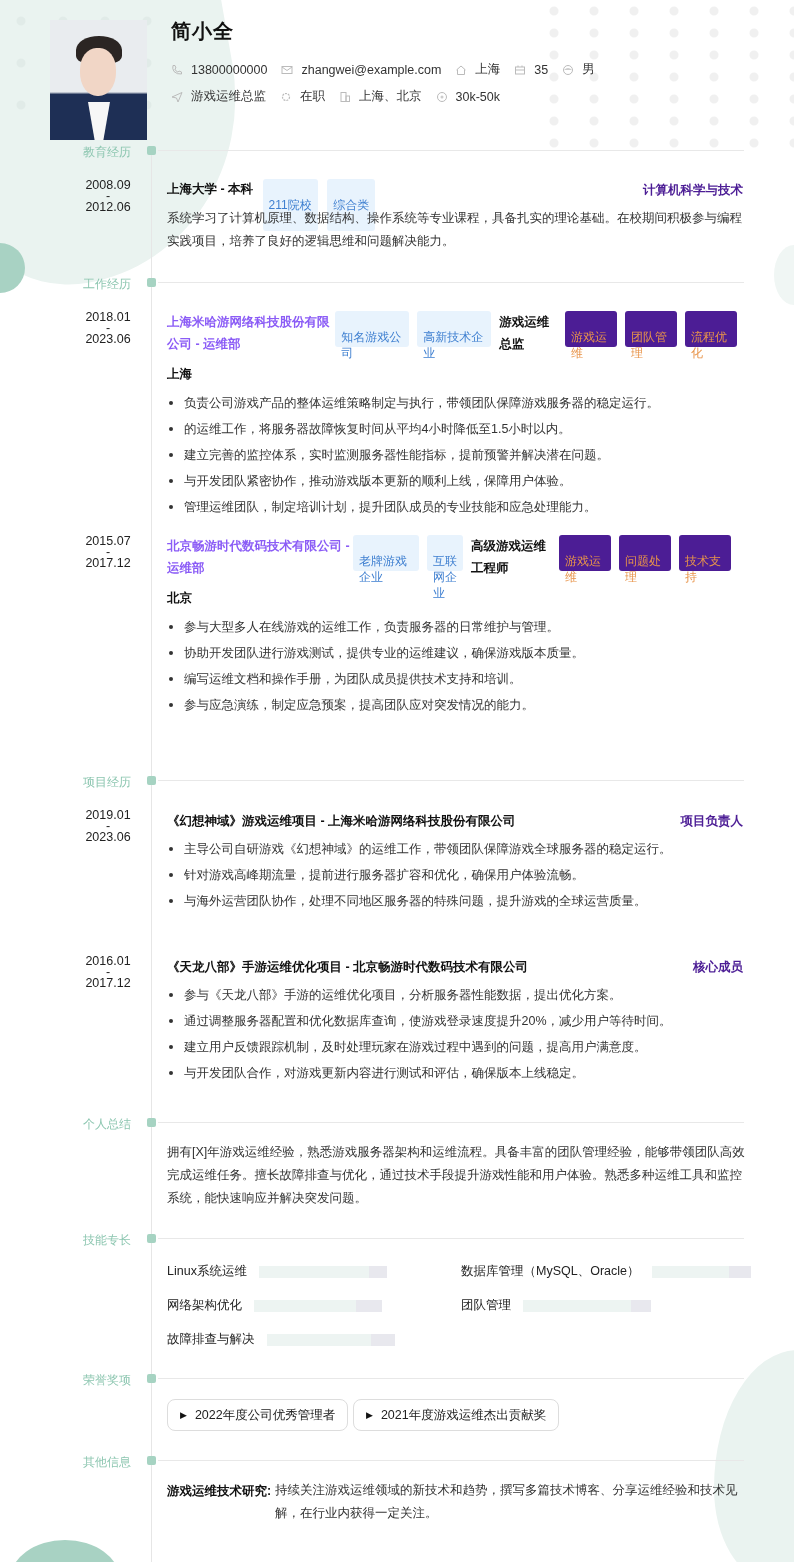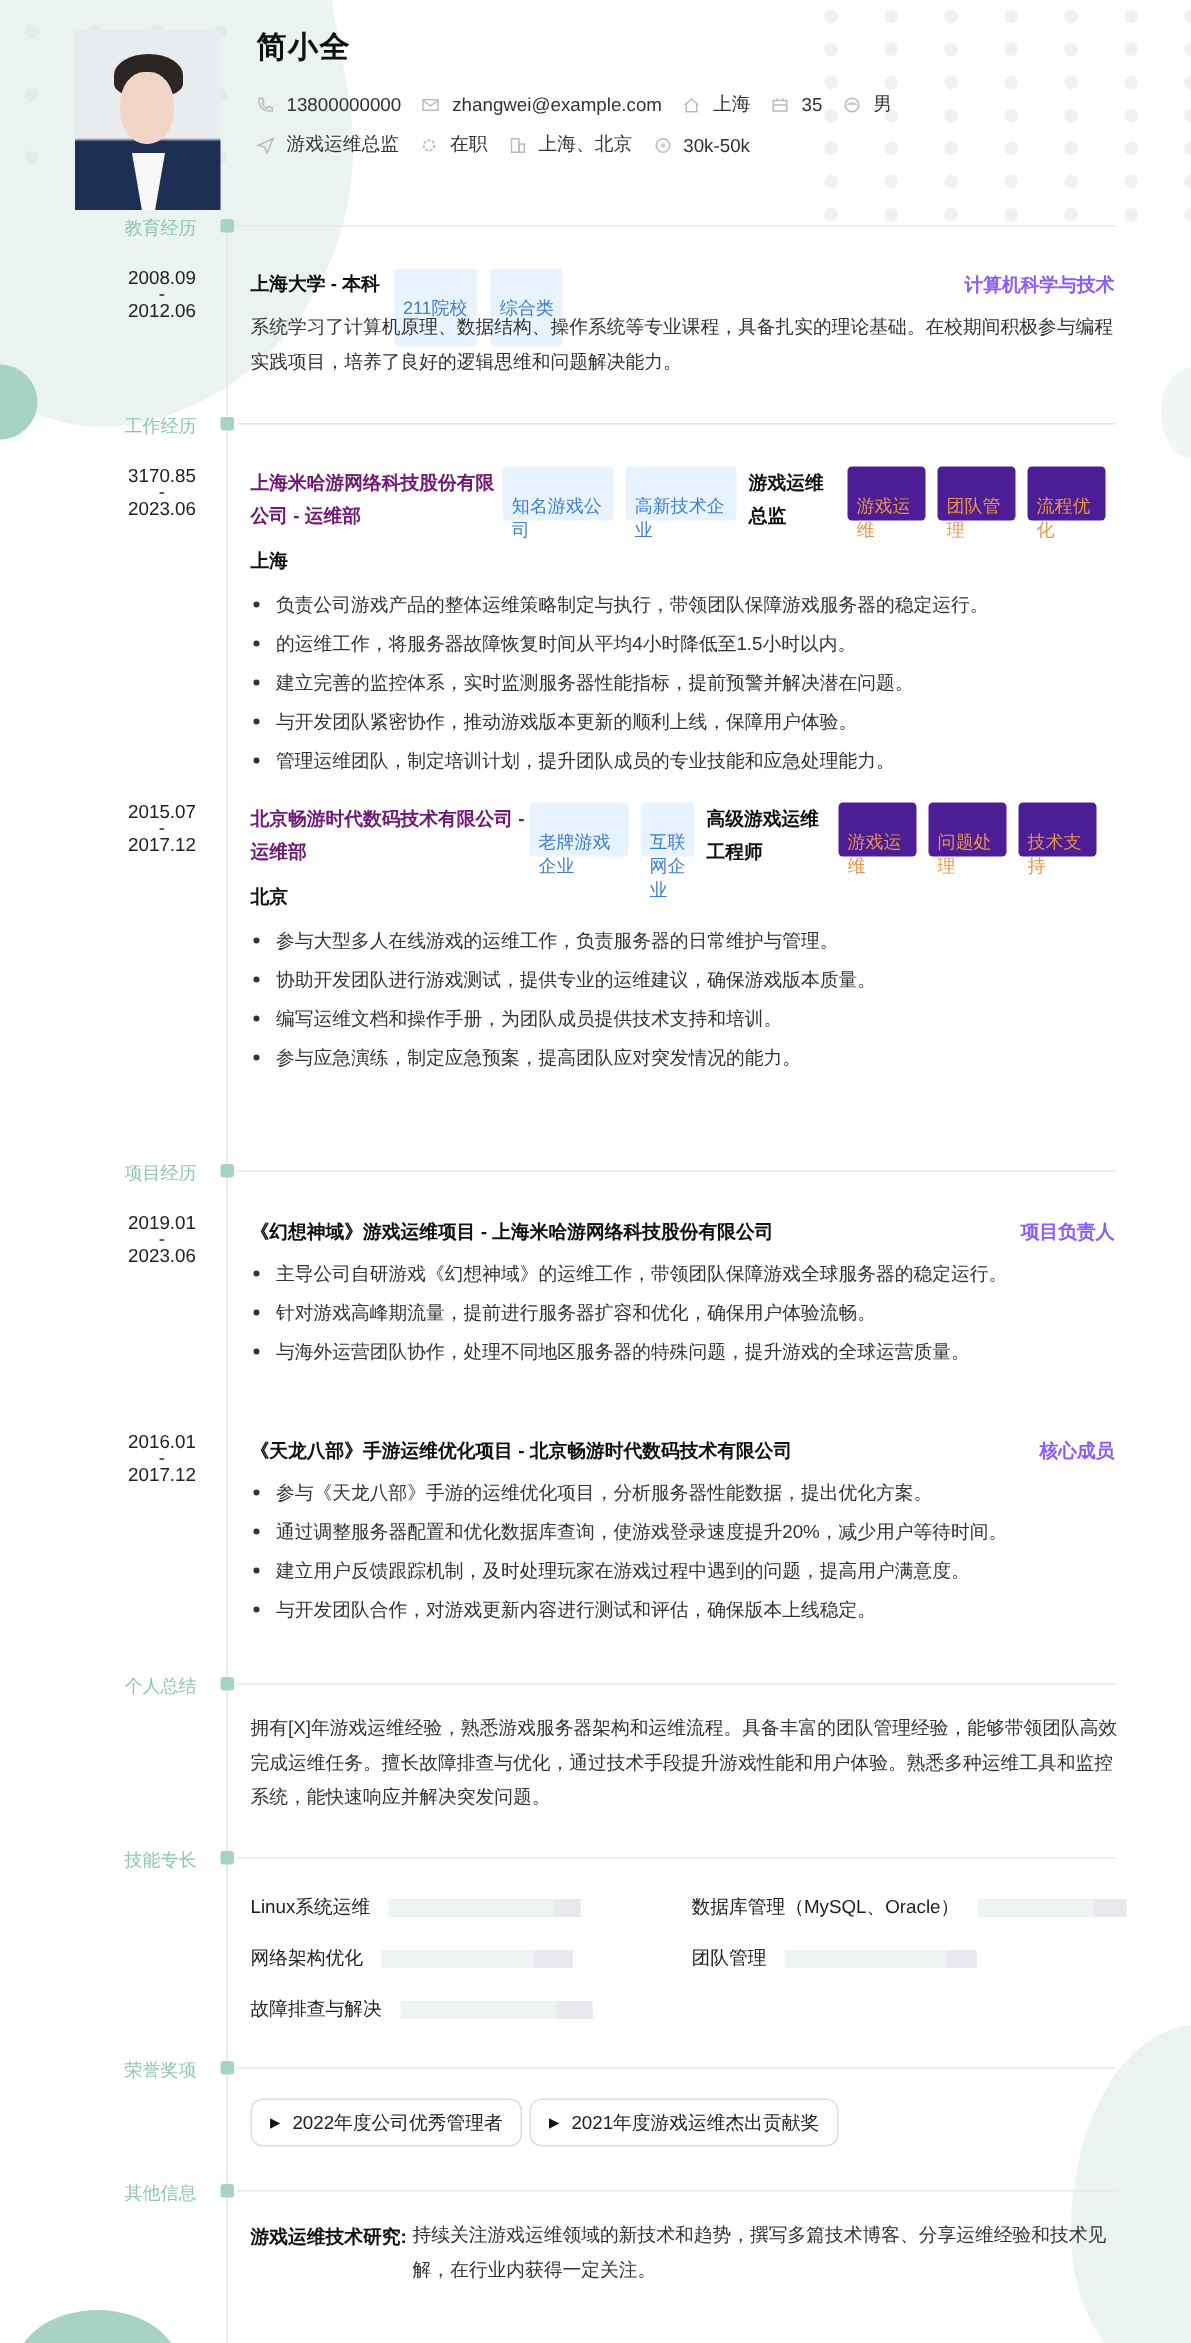--- a/index.html
+++ b/index.html
@@ -39,32 +39,32 @@
 
   .section-head { position: absolute; left: 0; width: 794px; height: 14px; }
   .section-label { position: absolute; left: 83px; top: 0; font-size: 12px; color: #8cc6b0; }
   .section-dot { position: absolute; left: 147px; top: 2px; width: 9px; height: 9px; border-radius: 2px; background: #a6d3c2; }
   .section-rule { position: absolute; left: 158px; right: 50px; top: 6px; height: 1px; background: #e8e8e8; }
 
   .date { position: absolute; left: 78px; width: 60px; text-align: center; font-size: 12.5px; line-height: 12px; color: #222; }
   .date span { display: block; }
 
   .entry-title { position: absolute; left: 167px; font-size: 12.5px; font-weight: bold; color: #111; }
-  .entry-right { position: absolute; right: 51px; font-size: 12.5px; font-weight: bold; color: #8b5cf6; }
+  .entry-right { position: absolute; right: 51px; font-size: 12.5px; font-weight: bold; color: #4c1d95; }
   .tag { display: inline-block; padding: 18px 6px; font-size: 12px; line-height: 16px; border-radius: 3px; vertical-align: top; }
   .tag.blue { background: #e8f3fd; color: #3e7fd0; }
   .tag.orange { background: #4c1d95; color: #e8944a; }
 
   .para { position: absolute; left: 167px; width: 578px; font-size: 12.5px; line-height: 23px; color: #333; }
   .bullets { position: absolute; left: 167px; width: 590px; list-style: none; }
   .bullets li { position: relative; padding-left: 17px; font-size: 12.5px; line-height: 26px; color: #333; }
   .bullets li::before { content: ""; position: absolute; left: 2px; top: 11px; width: 4px; height: 4px; border-radius: 50%; background: #333; }
 
   .work-head { position: absolute; left: 167px; width: 578px; display: flex; }
-  .work-company { width: 186px; font-size: 12.5px; font-weight: bold; line-height: 22px; color: #701a75; }
+  .work-company { width: 186px; font-size: 12.5px; font-weight: bold; line-height: 22px; color: #8b5cf6; }
   .work-tags { display: flex; gap: 0; }
   .work-tags .tag { width: 74px; margin-right: 8px; height: 32px; }
   .work-role { width: 64px; font-size: 12.5px; font-weight: bold; line-height: 22px; color: #111; margin-right: 8px; }
   .work-skills { display: flex; }
   .work-skills .tag { width: 52px; height: 32px; margin-right: 8px; }
   .work-city { position: absolute; left: 167px; font-size: 12.5px; font-weight: bold; color: #111; }
 
   .skill { position: absolute; display: flex; align-items: center; font-size: 12.5px; color: #222; }
   .skill-bar { height: 12px; width: 128px; margin-left: 12px; background: #edf4f2; position: relative; }
   .skill-bar .rest { position: absolute; right: 0; top: 0; height: 12px; background: #e8e8ee; }
@@ -200,21 +200,21 @@
   <div class="entry-right" style="top:182px">计算机科学与技术</div>
   <div class="para" style="top:207px">系统学习了计算机原理、数据结构、操作系统等专业课程，具备扎实的理论基础。在校期间积极参与编程实践项目，培养了良好的逻辑思维和问题解决能力。</div>
 
   <div class="section-head" style="top:276px">
     <span class="section-label">工作经历</span>
     <span class="section-dot"></span>
     <span class="section-rule"></span>
   </div>
 
   <div class="date" style="top:311px">
-    <span>3170.85</span>
+    <span>2018.01</span>
       <span style="line-height:10px">-</span>
       <span>2023.06</span>
   </div>
   <div class="work-head" style="top:311px">
     <div class="work-company">上海米哈游网络科技股份有限公司 - 运维部</div>
     <div class="work-tags">
       <span class="tag blue">知名游戏公司</span>
       <span class="tag blue">高新技术企业</span>
     </div>
     <div class="work-role">游戏运维总监</div>

